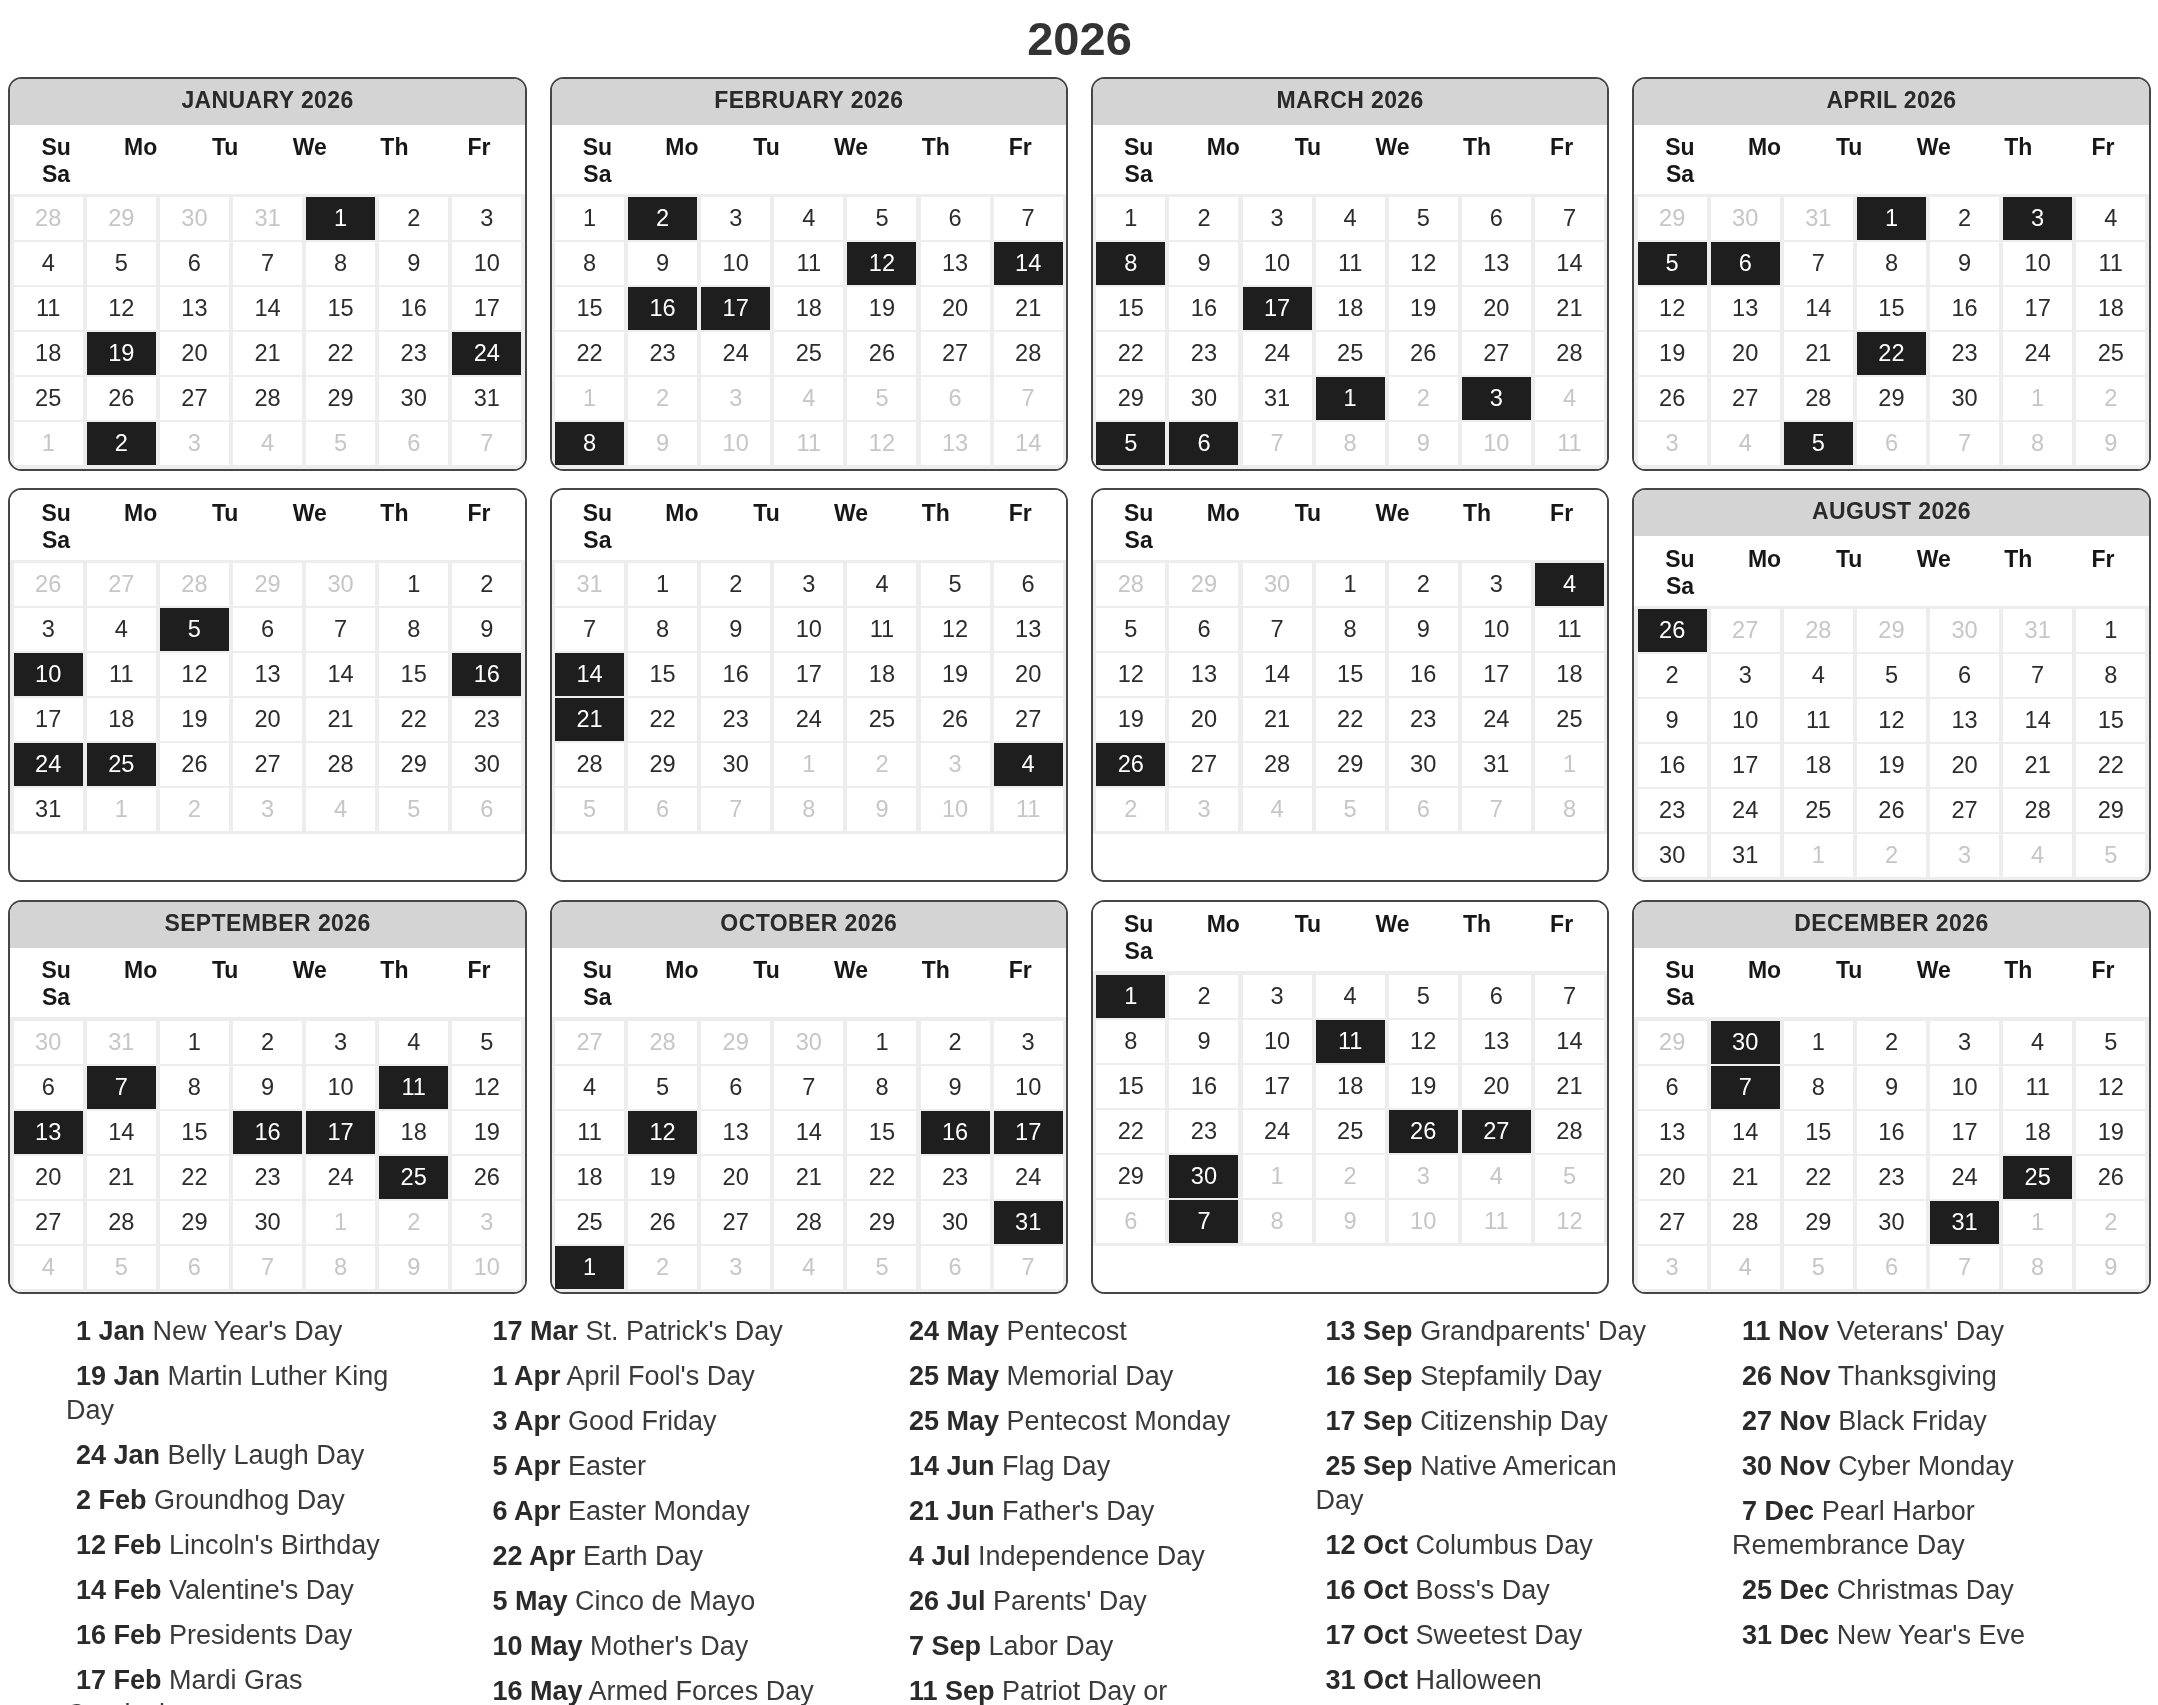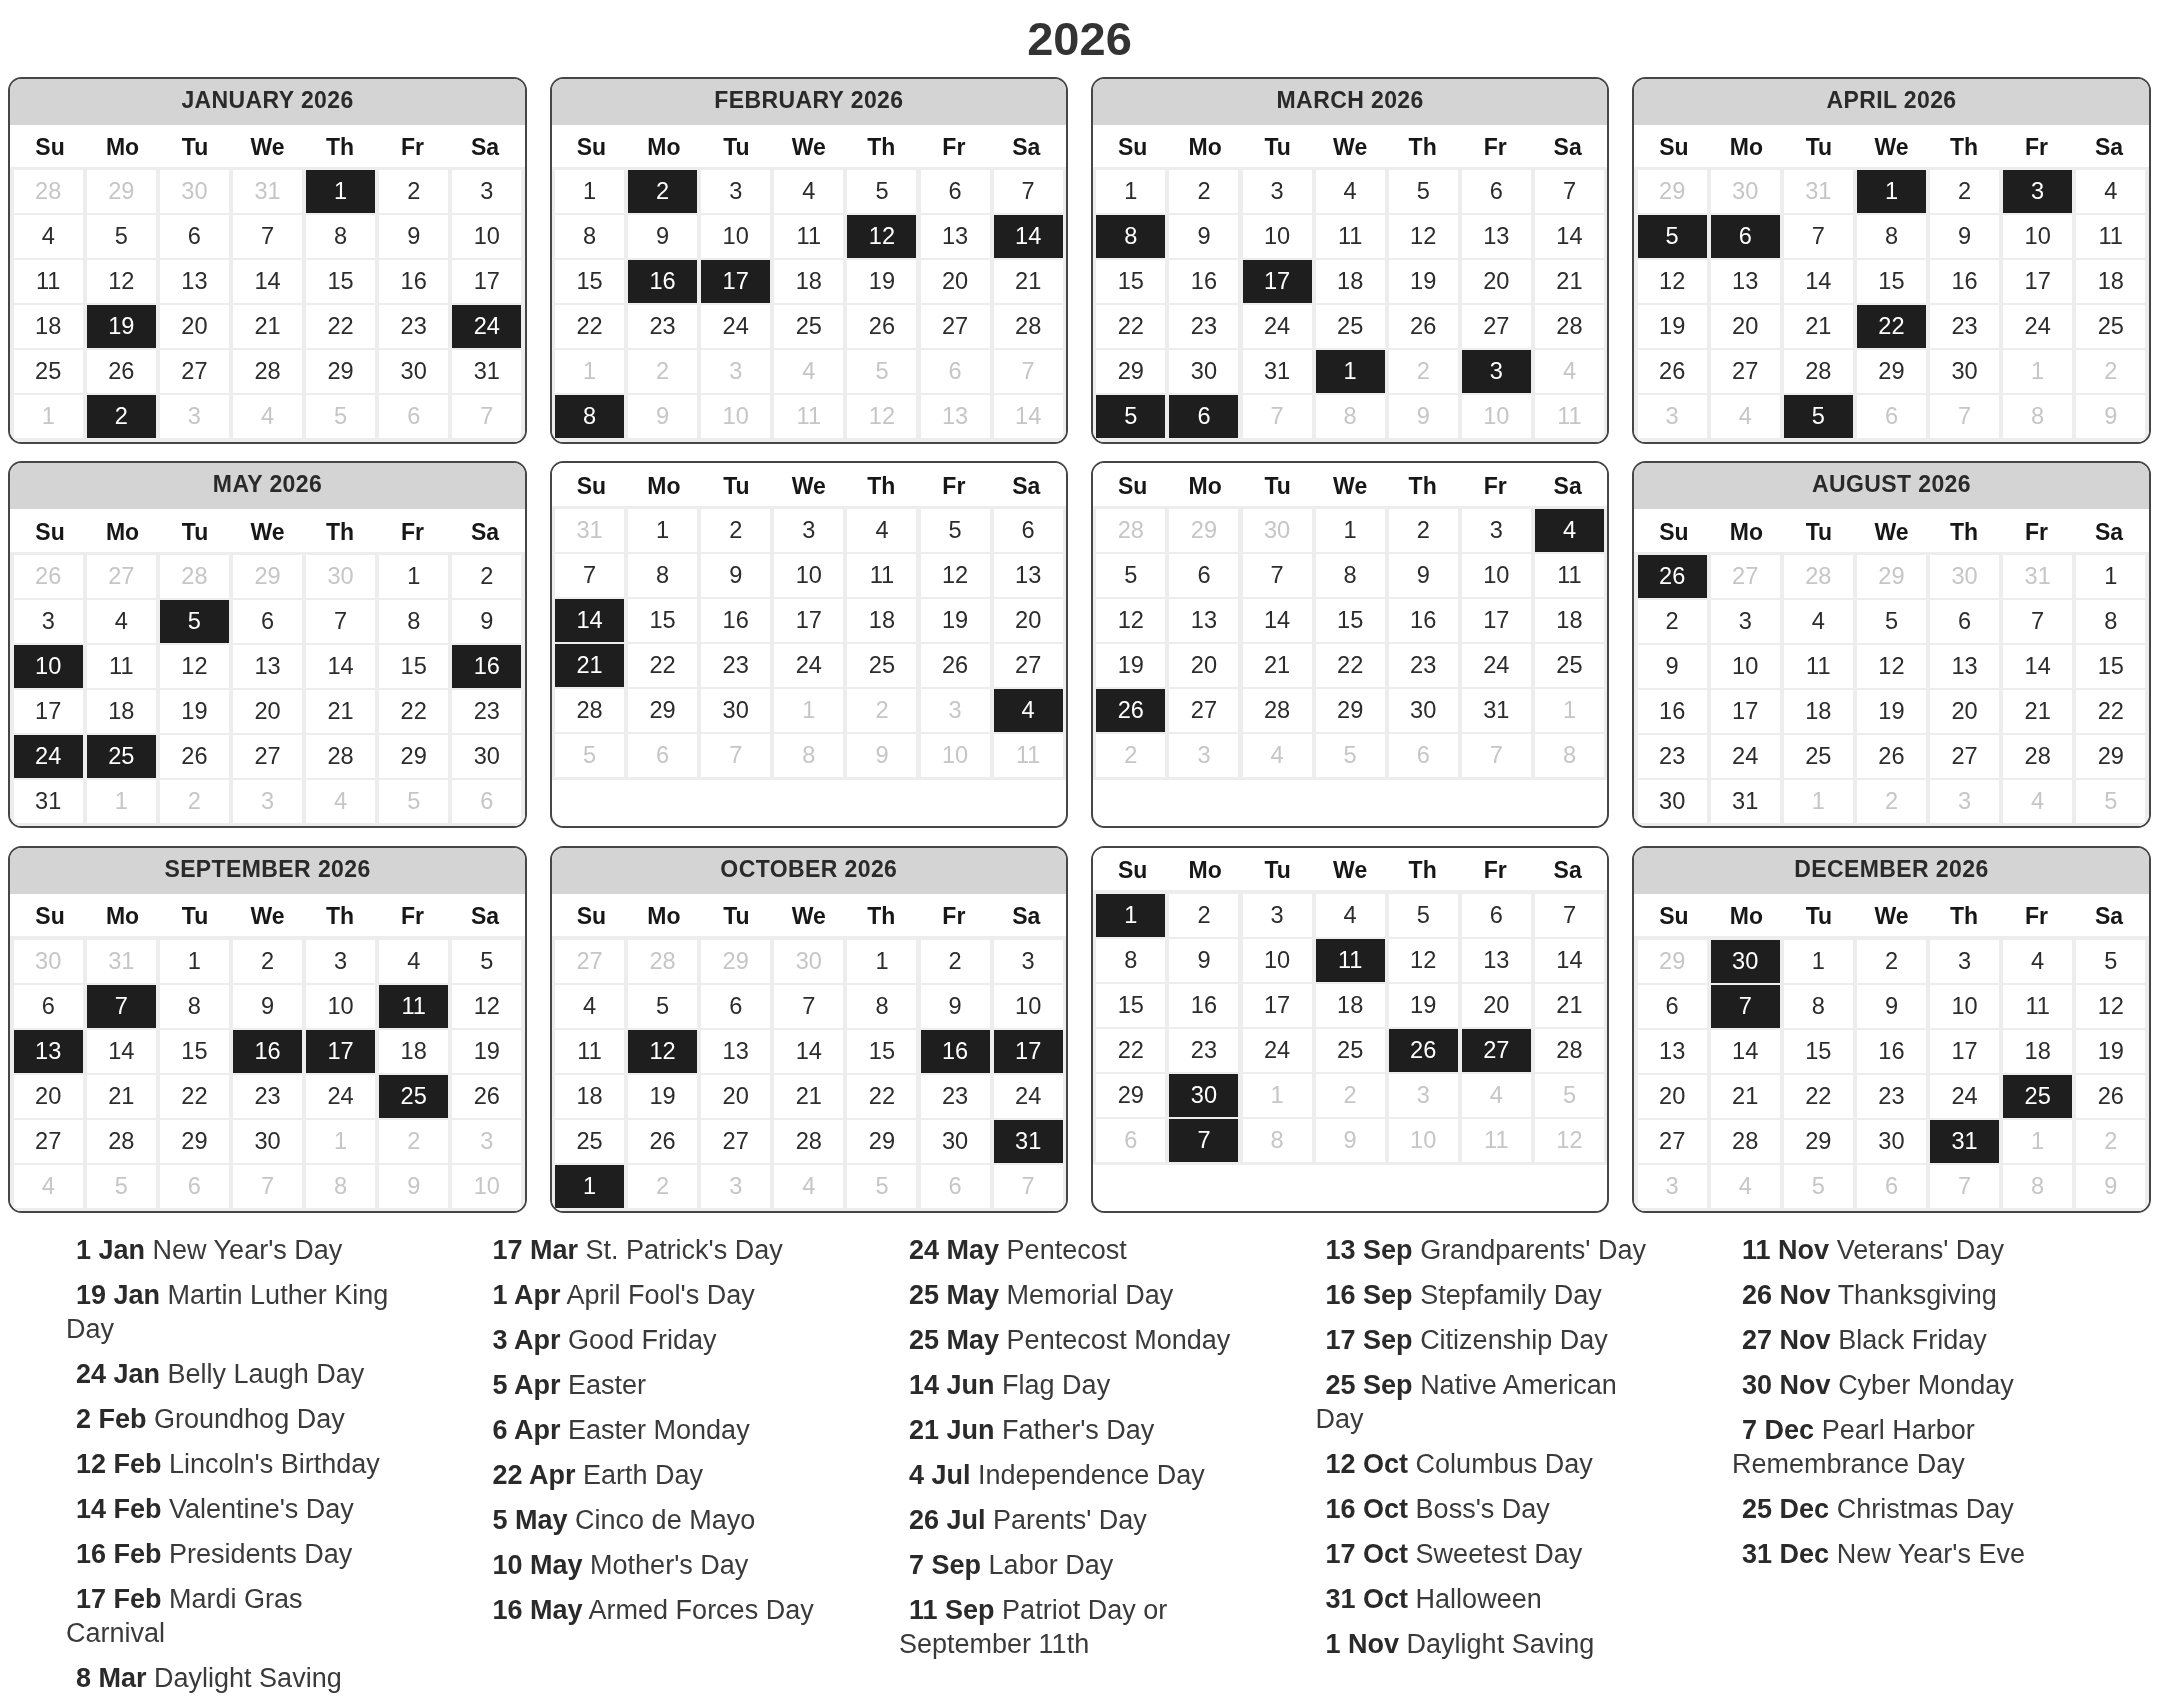--- a/index.html
+++ b/index.html
@@ -35,21 +35,21 @@
     background:#d4d4d4;
     text-align:center;
     font-weight:700;
     font-size:23px;
     letter-spacing:0.4px;
     color:#2a2a2a;
     padding:8px 0 11px;
   }
   .dow {
     display:grid;
-    grid-template-columns:repeat(7,1fr);
+    grid-template-columns:repeat(6,1fr);
     padding:9.3px 3.4px 5.9px;
     background:#ffffff;
   }
   .dow span {
     text-align:center;
     font-weight:700;
     font-size:23px;
     color:#171717;
   }
   .weeks {
@@ -362,21 +362,20 @@
           <div class="cell o">4</div>
           <div class="cell o h">5</div>
           <div class="cell o">6</div>
           <div class="cell o">7</div>
           <div class="cell o">8</div>
           <div class="cell o">9</div>
         </div>
       </div>
     </div>
     <div class="month">
-      <div class="month-header">MAY 2026</div>
       <div class="dow">
         <span>Su</span>
         <span>Mo</span>
         <span>Tu</span>
         <span>We</span>
         <span>Th</span>
         <span>Fr</span>
         <span>Sa</span>
       </div>
       <div class="weeks">

